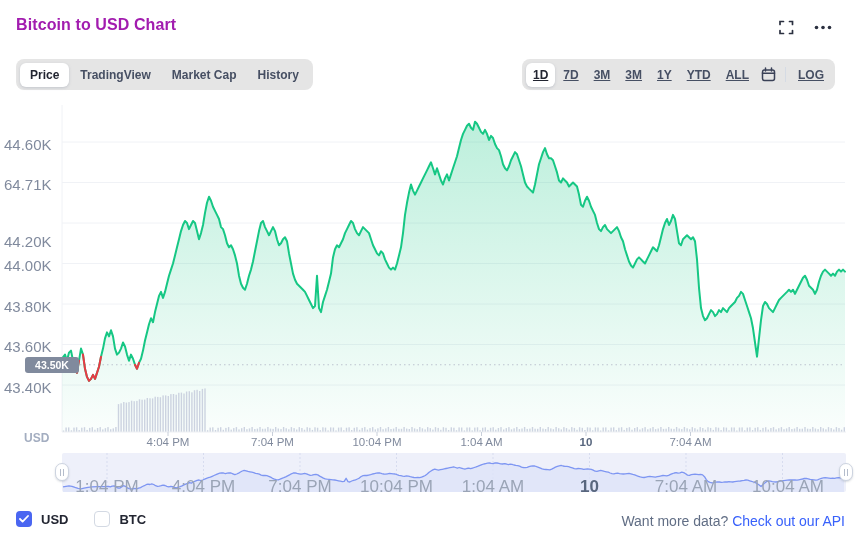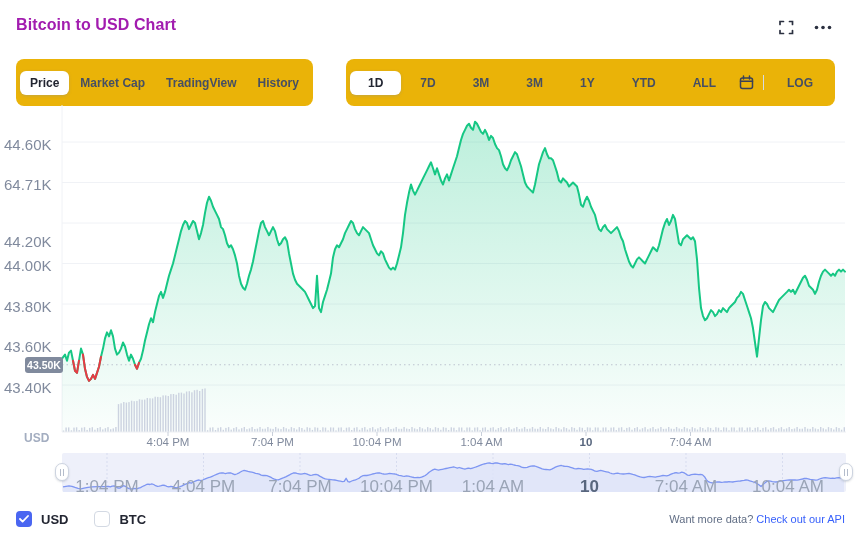--- a/index.html
+++ b/index.html
@@ -5,31 +5,31 @@
   * { box-sizing: border-box; margin: 0; padding: 0; }
   html,body { background:#fff; }
   body { font-family: "Liberation Sans", "DejaVu Sans", sans-serif; }
   #app { position: relative; width: 860px; height: 550px; background: #fff; overflow: hidden; }
 
   .title { position:absolute; left:16px; top:16px; font-size:16px; font-weight:700; color:#a21caf; letter-spacing:.1px; }
 
   .win-icons { position:absolute; right:28px; top:20px; display:flex; gap:20px; align-items:center; }
   .icon-btn { background:none; border:none; cursor:pointer; display:flex; align-items:center; color:#2b3040; padding:0; }
 
-  .pill-group { position:absolute; top:59px; height:47px; display:flex; align-items:center; background:#eab308; border-radius:8px; padding:0 4px; gap:1px; }
+  .pill-group { position:absolute; top:59px; height:31px; display:flex; align-items:center; background:#e5e5e5; border-radius:8px; padding:0 4px; gap:1px; }
   .pill-group.left { left:16px; }
   .pill-group.right { right:25px; }
   .pill-btn { border:none; background:transparent; font-family:inherit; font-size:12px; font-weight:600; color:#464f63; padding:5px 10px; border-radius:6px; cursor:pointer; white-space:nowrap; }
   .pill-btn.sel { background:#fff; color:#222531; box-shadow:0 1px 3px rgba(128,138,157,.35); }
-  .pill-btn.rng { padding:5px 18px; }
+  .pill-btn.rng { padding:5px 7px;text-decoration:underline; }
   .vdiv { width:1px; height:15px; background:#d5dbe4; margin:0 4px; }
   .cal-btn { border:none; background:none; cursor:pointer; display:flex; align-items:center; padding:2px 4px; }
 
   .y-label { position:absolute; left:4px; width:45px; text-align:right; font-size:15px; color:#808a9d; }
-  .price-badge { position:absolute; left:25px; top:357px; width:38px; height:16px; line-height:16px; text-align:center; background:#808a9d; color:#fff; font-size:10.5px; font-weight:700; border-radius:3px; z-index:3; }
+  .price-badge { position:absolute; left:25px; top:357px; width:54px; height:16px; line-height:16px; text-align:center; background:#808a9d; color:#fff; font-size:10.5px; font-weight:700; border-radius:3px; z-index:3; }
   .x-label { position:absolute; top:436px; transform:translateX(-50%); font-size:11.5px; color:#808a9d; white-space:nowrap; }
   .x-label.bold { font-weight:700; color:#58667e; }
   .axis-unit { position:absolute; left:24px; top:431px; font-size:12px; font-weight:700; color:#a3adc0; }
 
   #chart-svg { position:absolute; left:0; top:0; z-index:1; }
 
   .watermark { position:absolute; left:694px; top:327px; display:flex; align-items:center; gap:5px; z-index:2; color:#cbd3e1; }
   .watermark .wm-text { font-size:13.5px; font-weight:700; letter-spacing:.2px; }
 
   .nav-label { position:absolute; top:477px; transform:translateX(-50%); font-size:17px; color:#9aa4b6; white-space:nowrap; z-index:2; }
@@ -37,21 +37,21 @@
   .nav-handle { position:absolute; top:463px; width:14px; height:18px; background:#fff; border:1px solid #cdd4e0; border-radius:7px; box-shadow:0 1px 2px rgba(100,110,130,.25); z-index:4; display:flex; align-items:center; justify-content:center; cursor:ew-resize; }
   .nav-handle .grip { width:4px; height:7px; border-left:1px solid #b4bccb; border-right:1px solid #b4bccb; }
 
   .legend { position:absolute; left:16px; top:511px; display:flex; align-items:center; gap:26px; z-index:2; }
   .legend-item { display:flex; align-items:center; gap:9px; cursor:pointer; }
   .checkbox { width:16px; height:16px; border-radius:4px; display:flex; align-items:center; justify-content:center; }
   .checkbox.on { background:#4a66f1; }
   .checkbox.off { background:#fff; border:1px solid #d3d9e3; }
   .legend-label { font-size:13px; font-weight:700; color:#222531; }
 
-  .api-note { position:absolute; right:15px; top:513px; font-size:11px; color:#616e85; z-index:2; }
+  .api-note { position:absolute; right:15px; top:513px; font-size:14px; color:#616e85; z-index:2; }
   .api-note a { color:#3861fb; text-decoration:none; }
 </style>
 </head>
 <body>
 
 <div id="app">
 
   <div class="title">Bitcoin to USD Chart</div>
 
   <div class="win-icons">
@@ -67,22 +67,22 @@
       <svg width="18" height="5" viewBox="0 0 18 5" fill="#2b3040">
         <circle cx="2.5" cy="2.5" r="1.8"></circle>
           <circle cx="9" cy="2.5" r="1.8"></circle>
           <circle cx="15.5" cy="2.5" r="1.8"></circle>
       </svg>
     </button>
   </div>
 
   <div class="pill-group left">
     <button class="pill-btn sel">Price</button>
+    <button class="pill-btn">TradingView</button>
     <button class="pill-btn">Market Cap</button>
-    <button class="pill-btn">TradingView</button>
     <button class="pill-btn">History</button>
   </div>
 
   <div class="pill-group right">
     <button class="pill-btn rng sel">1D</button>
     <button class="pill-btn rng">7D</button>
     <button class="pill-btn rng">3M</button>
     <button class="pill-btn rng">3M</button>
     <button class="pill-btn rng">1Y</button>
     <button class="pill-btn rng">YTD</button>

